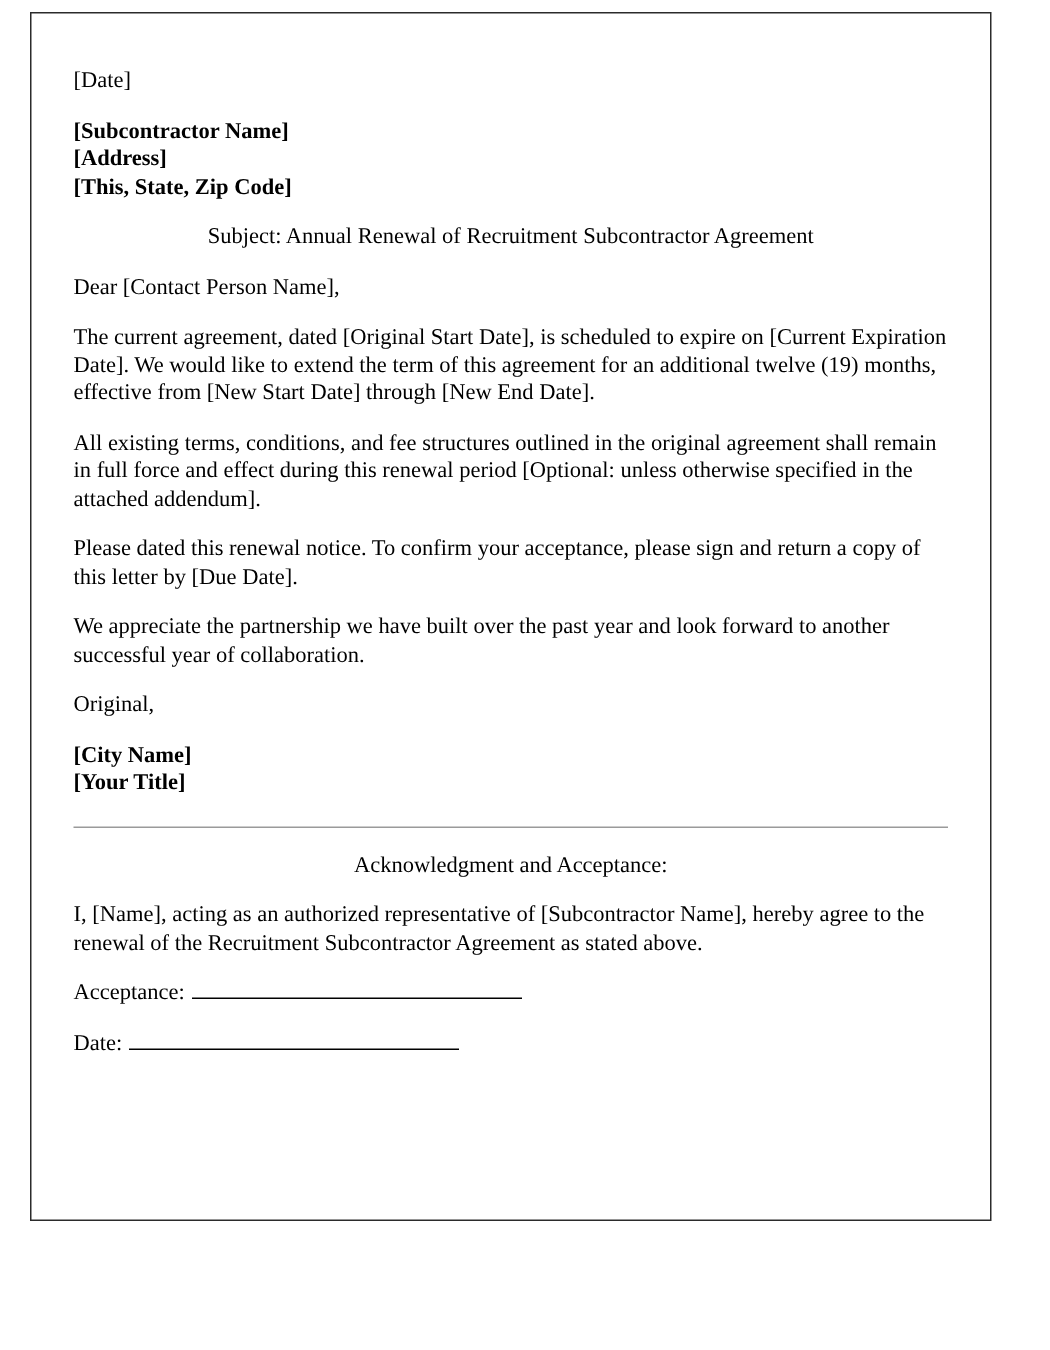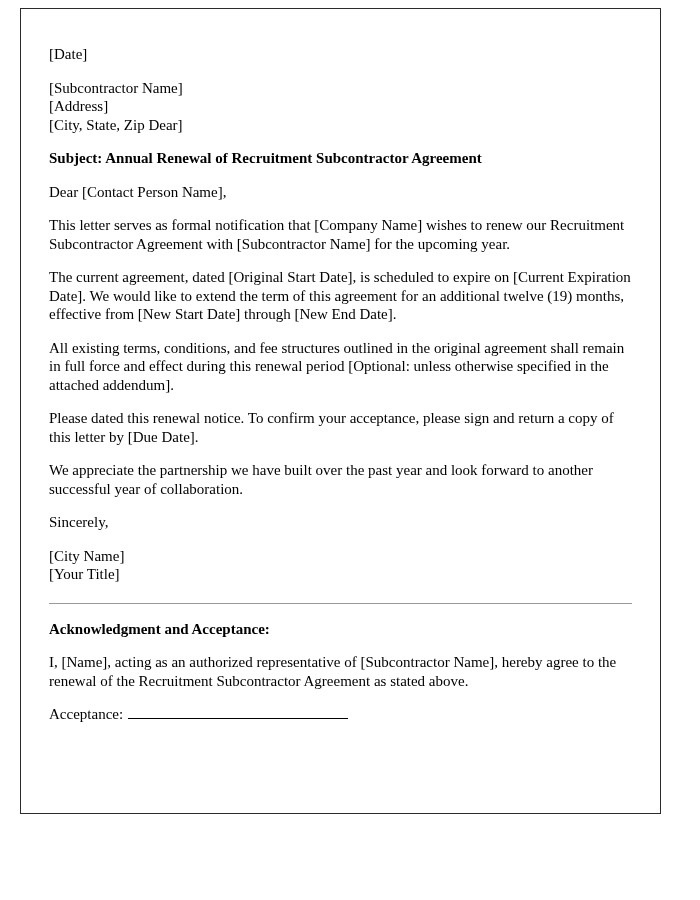--- a/index.html
+++ b/index.html
@@ -29,23 +29,25 @@
     margin: 0 0 15px 0;
     font-size: 15px;
     line-height: 18.5px;
     color: #000000;
   }
   .tight p {
     margin: 0;
   }
   .block {
     margin: 0 0 15px 0;
+    font-weight: bold;
   }
   .bold {
-    font-weight: bold;
+    font-weight: normal;
+    text-align: center;
   }
   hr.divider {
     border: none;
     border-top: 1px solid #9a9a9a;
     margin: 19px 0 16px 0;
   }
   .blank-line {
     display: inline-block;
     width: 220px;
     height: 12px;
@@ -60,48 +62,50 @@
 </head>
 <body>
 
 <div class="page">
 
   <p>[Date]</p>
 
   <div class="block tight">
     <p>[Subcontractor Name]</p>
     <p>[Address]</p>
-    <p>[City, State, Zip Dear]</p>
+    <p>[This, State, Zip Code]</p>
   </div>
 
   <p class="bold">Subject: Annual Renewal of Recruitment Subcontractor Agreement</p>
 
   <p>Dear [Contact Person Name],</p>
 
-  <p>This letter serves as formal notification that [Company Name] wishes to renew our Recruitment Subcontractor Agreement with [Subcontractor Name] for the upcoming year.</p>
 
   <p>The current agreement, dated [Original Start Date], is scheduled to expire on [Current Expiration Date]. We would like to extend the term of this agreement for an additional twelve (19) months, effective from [New Start Date] through [New End Date].</p>
 
   <p>All existing terms, conditions, and fee structures outlined in the original agreement shall remain in full force and effect during this renewal period [Optional: unless otherwise specified in the attached addendum].</p>
 
   <p>Please dated this renewal notice. To confirm your acceptance, please sign and return a copy of this letter by [Due Date].</p>
 
   <p>We appreciate the partnership we have built over the past year and look forward to another successful year of collaboration.</p>
 
-  <p>Sincerely,</p>
+  <p>Original,</p>
 
   <div class="block tight">
     <p>[City Name]</p>
     <p>[Your Title]</p>
   </div>
 
   <hr class="divider">
 
   <p class="bold">Acknowledgment and Acceptance:</p>
 
   <p>I, [Name], acting as an authorized representative of [Subcontractor Name], hereby agree to the renewal of the Recruitment Subcontractor Agreement as stated above.</p>
 
   <p class="sig-row">
     <span>Acceptance:</span><span class="blank-line"></span>
   </p>
 
+  <p class="sig-row">
+    <span>Date:</span><span class="blank-line"></span>
+  </p>
 
 </div>
 
 </body></html>

